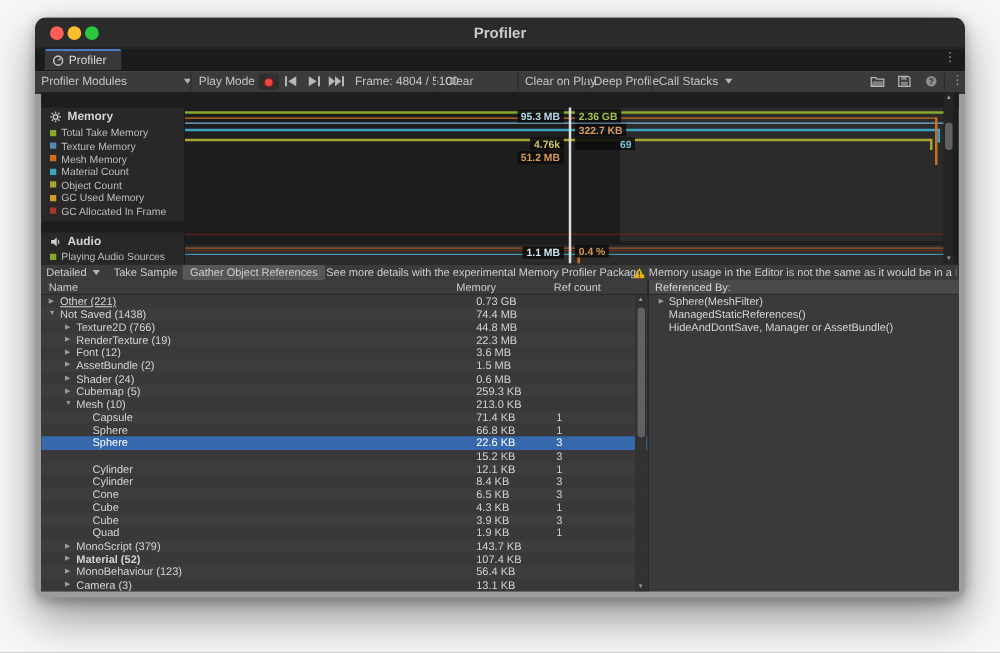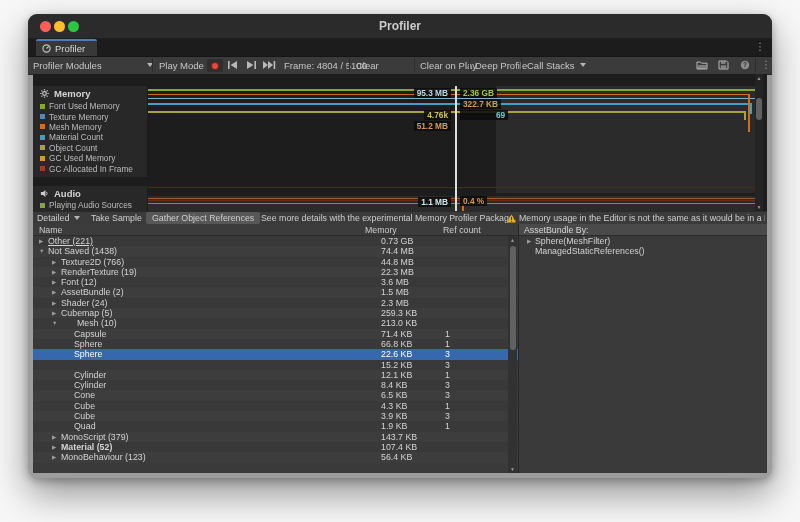--- a/index.html
+++ b/index.html
@@ -225,21 +225,21 @@
                   <line x1="7.3" y1="7.3" x2="8.4" y2="8.4"></line>
                 <line x1="8.4" y1="1.6" x2="7.3" y2="2.7"></line>
                   <line x1="2.7" y1="7.3" x2="1.6" y2="8.4"></line>
               </g>
             </svg>
             <span>Memory</span>
           </div>
           <div class="legend" id="memory-legend">
               <div class="litem">
                 <span class="sq" style="background: rgb(134, 168, 46);"></span>
-                <span>Font Used Memory</span>
+                <span>Total Take Memory</span>
               </div>
               <div class="litem">
                 <span class="sq" style="background: rgb(78, 140, 188);"></span>
                 <span>Texture Memory</span>
               </div>
               <div class="litem">
                 <span class="sq" style="background: rgb(207, 110, 33);"></span>
                 <span>Mesh Memory</span>
               </div>
               <div class="litem">
@@ -305,21 +305,21 @@
           <span>Memory usage in the Editor is not the same as it would be in a Player</span>
         </div>
       </div>
 
       <div class="thead">
         <span style="left:6px">Name</span>
         <span style="left:332px">Memory</span>
         <span style="left:410px">Ref count</span>
       </div>
       <div class="refhead">
-        <span>AssetBundle By:</span>
+        <span>Referenced By:</span>
       </div>
       <div class="vdivider"></div>
 
       <div class="tbl" id="tree-rows">
           <div class="trow">
             <span class="twist" style="left: 6px;">▶</span>
             <span class="nm" style="left: 15px; text-decoration: underline;">Other (221)</span>
             <span class="mem">0.73 GB</span>
             <span class="rf"></span>
           </div>
@@ -349,32 +349,32 @@
           </div>
           <div class="trow alt">
             <span class="twist" style="left: 19px;">▶</span>
             <span class="nm" style="left: 28px;">AssetBundle (2)</span>
             <span class="mem">1.5 MB</span>
             <span class="rf"></span>
           </div>
           <div class="trow">
             <span class="twist" style="left: 19px;">▶</span>
             <span class="nm" style="left: 28px;">Shader (24)</span>
-            <span class="mem">2.3 MB</span>
+            <span class="mem">0.6 MB</span>
             <span class="rf"></span>
           </div>
           <div class="trow alt">
             <span class="twist" style="left: 19px;">▶</span>
             <span class="nm" style="left: 28px;">Cubemap (5)</span>
             <span class="mem">259.3 KB</span>
             <span class="rf"></span>
           </div>
           <div class="trow">
             <span class="twist" style="left: 19px;">▼</span>
-            <span class="nm" style="left: 44px;">Mesh (10)</span>
+            <span class="nm" style="left: 28px;">Mesh (10)</span>
             <span class="mem">213.0 KB</span>
             <span class="rf"></span>
           </div>
           <div class="trow alt">
             <span class="nm" style="left: 41px;">Capsule</span>
             <span class="mem">71.4 KB</span>
             <span class="rf">1</span>
           </div>
           <div class="trow">
             <span class="nm" style="left: 41px;">Sphere</span>
@@ -432,32 +432,41 @@
             <span class="nm" style="left: 28px; font-weight: bold;">Material (52)</span>
             <span class="mem">107.4 KB</span>
             <span class="rf"></span>
           </div>
           <div class="trow alt">
             <span class="twist" style="left: 19px;">▶</span>
             <span class="nm" style="left: 28px;">MonoBehaviour (123)</span>
             <span class="mem">56.4 KB</span>
             <span class="rf"></span>
           </div>
+          <div class="trow">
+            <span class="twist" style="left: 19px;">▶</span>
+            <span class="nm" style="left: 28px;">Camera (3)</span>
+            <span class="mem">13.1 KB</span>
+            <span class="rf"></span>
+          </div>
         </div>
 
       <div class="tsb">
         <div class="sbarr" style="top:1px">▲</div>
         <div class="thumb" style="left:1.5px;top:10px;height:104px"></div>
         <div class="sbarr" style="bottom:1px">▼</div>
       </div>
 
       <div class="refpanel" id="refby">
           <div class="ritem">
             <span class="twist" style="left: 8px;">▶</span>
             <span class="rlab">Sphere(MeshFilter)</span>
           </div>
           <div class="ritem">
             <span class="rlab">ManagedStaticReferences()</span>
           </div>
+          <div class="ritem">
+            <span class="rlab">HideAndDontSave, Manager or AssetBundle()</span>
+          </div>
         </div>
     </div>
   </div>
 </div>
 
 </body></html>

